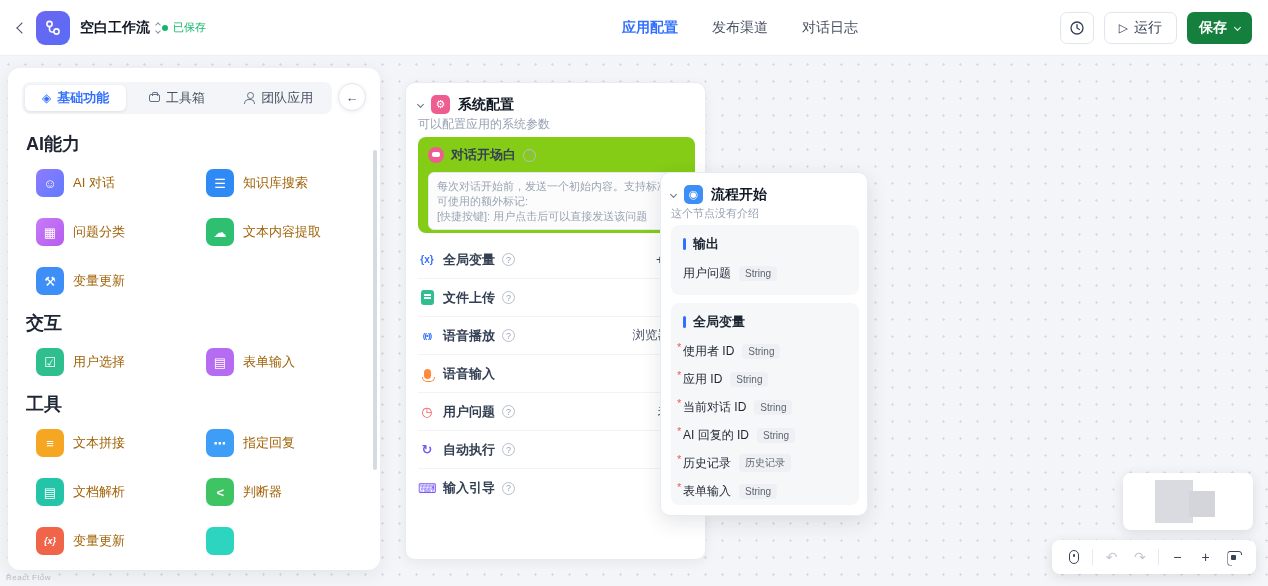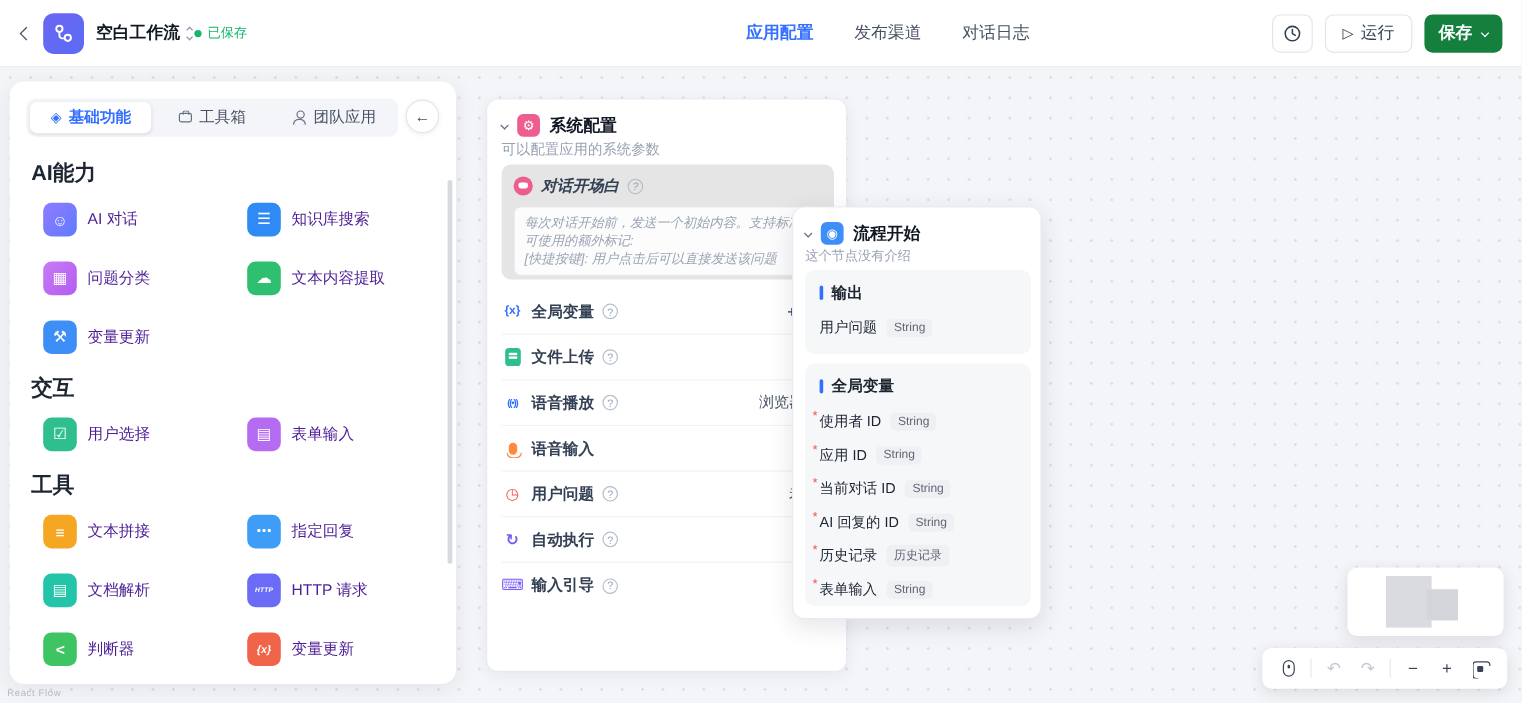--- a/index.html
+++ b/index.html
@@ -66,21 +66,21 @@
   .collapse-btn { position:absolute; right:14px; top:15px; width:28px; height:28px; border-radius:50%;
                   border:1px solid #e2e6ec; background:#fff; display:flex; align-items:center; justify-content:center;
                   font-size:13px; color:#485264; box-shadow:0 1px 4px rgba(30,40,60,.08); }
   .panel-body { position:absolute; left:18px; top:56px; width:336px; }
   .sec-title { font-size:18px; font-weight:600; color:#1d2532; margin:16px 0 0 0; }
   .item-grid { display:grid; grid-template-columns:170px 166px; row-gap:21px; margin-top:13px; }
   .nitem { display:flex; align-items:center; gap:9px; margin-left:10px; cursor:pointer; }
   .tile { width:28px; height:28px; border-radius:7px; display:flex; align-items:center; justify-content:center;
           color:#fff; font-size:13px; font-weight:700; flex:none; }
   .tile .tiny { font-size:5.5px; letter-spacing:.2px; }
-  .nitem-label { font-size:13px; color:#4c1d95; }
+  .nitem-label { font-size:13px; color:#a16207; }
   .t-ai { background:linear-gradient(135deg,#8f7bff,#5f7bff); }
   .t-kb { background:#2f8af5; }
   .t-cls { background:linear-gradient(135deg,#c77bf5,#b55cf0); }
   .t-ext { background:#2fbf71; }
   .t-tool { background:#3e8ef7; }
   .t-sel { background:#2fbf8f; }
   .t-form { background:#b66cf2; }
   .t-concat { background:#f5a623; }
   .t-reply { background:#3e9df7; }
   .t-doc { background:#23c4a7; }
@@ -98,22 +98,22 @@
   .node2 { left:660px; top:172px; width:208px; height:344px; z-index:12; box-shadow:0 6px 20px rgba(30,40,60,.12); }
   .nhead { position:absolute; left:12px; display:flex; align-items:center; gap:8px; }
   .nhead .chev { border-color:#667085; }
   .ntile { width:19px; height:19px; border-radius:5px; display:flex; align-items:center; justify-content:center;
            color:#fff; font-size:11px; }
   .ntile.pink { background:#ee5d8f; }
   .ntile.blue { background:#3e8ef7; }
   .ntitle { font-size:14px; font-weight:700; color:#111824; }
   .ndesc { position:absolute; left:12px; font-size:12px; color:#98a2b3; }
 
-  .opening { position:absolute; left:12px; top:54px; width:277px; height:96px; background:#e5e5e5;
-             border-radius:8px; padding:9px 10px;font-style:italic; }
+  .opening { position:absolute; left:12px; top:54px; width:277px; height:96px; background:#84cc16;
+             border-radius:8px; padding:9px 10px; }
   .opening-head { display:flex; align-items:center; gap:7px; }
   .chat-icon { width:16px; height:16px; border-radius:50%; background:#ee5d8f; position:relative; flex:none; }
   .chat-icon:after { content:""; position:absolute; left:4px; top:5px; width:8px; height:5px; border-radius:2px; background:#fff; }
   .field-label { font-size:13px; font-weight:600; color:#344054; }
   .qmark { width:13px; height:13px; border-radius:50%; border:1px solid #b6bfcc; color:#98a2b3; font-size:9px;
            display:inline-flex; align-items:center; justify-content:center; flex:none; }
   .qmark:after { content:"?"; }
   .opening-textarea { margin-top:8px; height:58px; background:#fcfcfd; border:1px solid #e6e9f0; border-radius:6px;
                       padding:6px 8px; overflow:hidden; }
   .ph-line { font-size:11px; line-height:15px; color:#9aa4b2; white-space:nowrap; }
@@ -304,26 +304,20 @@
             </span>
           <span class="nitem-label">指定回复</span>
         </div>
         <div class="nitem">
           <span class="tile t-doc">
               <i>▤</i>
             </span>
           <span class="nitem-label">文档解析</span>
         </div>
         <div class="nitem">
-          <span class="tile t-http">
-              <i class="tiny">HTTP</i>
-            </span>
-          <span class="nitem-label">HTTP 请求</span>
-        </div>
-        <div class="nitem">
           <span class="tile t-if">
               <i>&lt;</i>
             </span>
           <span class="nitem-label">判断器</span>
         </div>
         <div class="nitem">
           <span class="tile t-var">
               <i style="font-size:9px">{x}</i>
             </span>
           <span class="nitem-label">变量更新</span>

